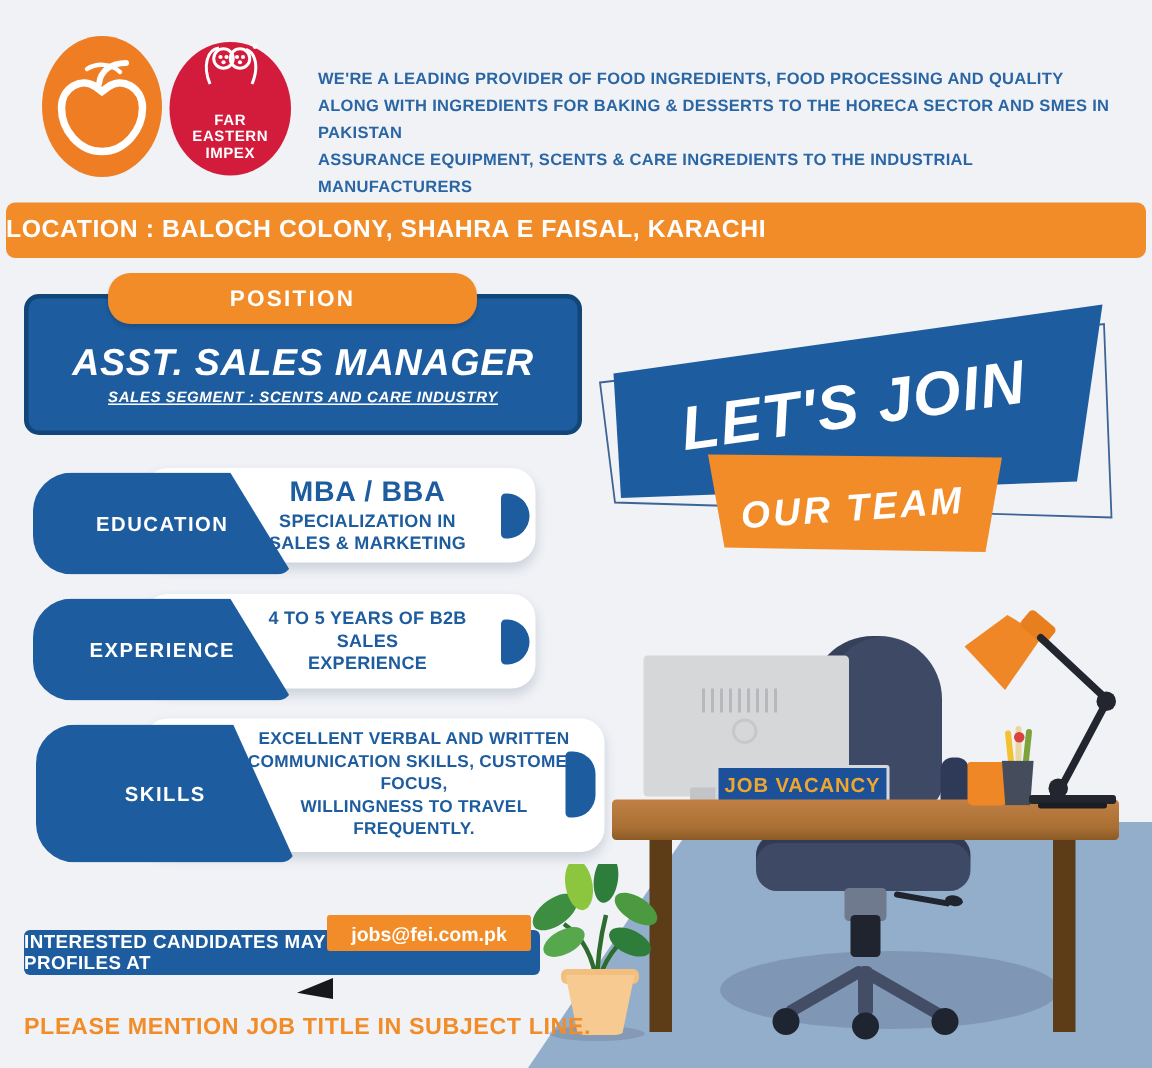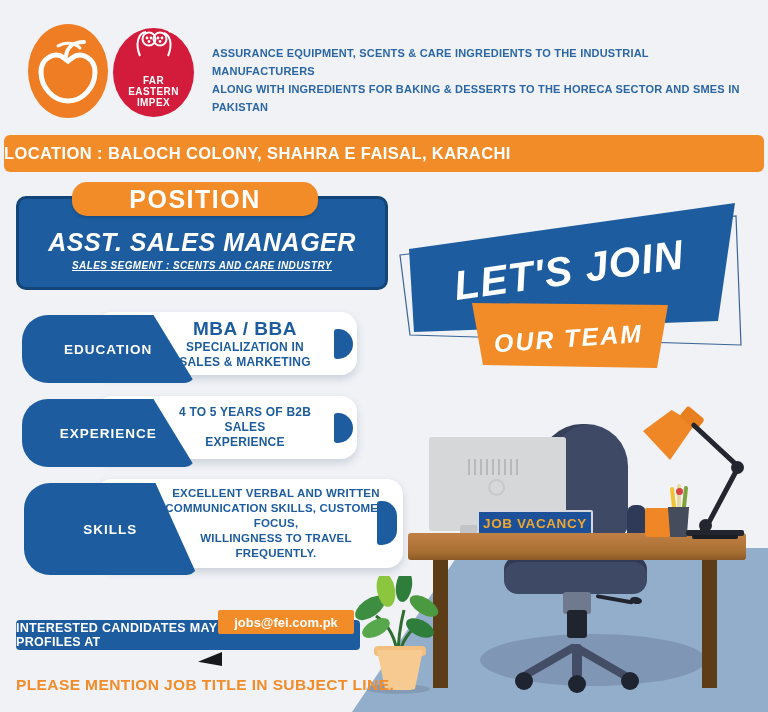--- a/index.html
+++ b/index.html
@@ -13,21 +13,21 @@
             display:flex;flex-direction:column;align-items:center;justify-content:space-between;padding-bottom:9px;box-sizing:border-box;}
   #fei-text{color:#fff;font-weight:bold;font-size:10px;line-height:11px;text-align:center;letter-spacing:.4px;}
   #about{left:212px;top:44px;width:540px;color:#2B66A4;font-size:11px;font-weight:bold;line-height:18px;letter-spacing:.2px;}
   
   #location-bar{left:4px;top:135px;width:760px;height:37px;background:#F28C28;border-radius:6px;
                 display:flex;align-items:center;box-sizing:border-box;}
   #location-bar span{color:#fff;font-weight:bold;font-size:16.5px;letter-spacing:.4px;}
   
   #position-box{left:16px;top:196px;width:372px;height:94px;background:#1D5C9E;border:3px solid #134678;border-radius:10px;box-sizing:border-box;}
   #position-tab{left:72px;top:182px;width:246px;height:34px;background:#F28C28;border-radius:15px;
-                display:flex;align-items:center;justify-content:center;color:#fff;font-weight:800;font-size:25px;letter-spacing:1.5px;box-shadow:0 2px 3px rgba(0,0,0,.15);}
+                display:flex;align-items:center;justify-content:center;color:#fff;font-weight:800;font-size:15px;letter-spacing:1.5px;box-shadow:0 2px 3px rgba(0,0,0,.15);}
   #position-title{left:16px;top:228px;width:372px;text-align:center;color:#fff;font-weight:800;font-style:italic;font-size:25px;letter-spacing:.5px;}
   #position-sub{left:16px;top:260px;width:372px;text-align:center;color:#fff;font-weight:bold;font-style:italic;font-size:10px;letter-spacing:.4px;text-decoration:underline;}
   
   .req-pill{background:#fff;border-radius:16px;box-shadow:0 4px 8px rgba(40,60,90,.18);}
   .req-label{background:#1D5C9E;clip-path:polygon(0 0,76% 0,100% 100%,0 100%);border-radius:26px 2px 10px 26px;
              display:flex;align-items:center;padding-left:33px;}
   .req-label span{color:#fff;font-weight:bold;font-size:13.5px;letter-spacing:1px;width:76%;text-align:center;}
   .req-cap{background:#1D5C9E;border-radius:3px 15px 15px 3px;}
   .req-content{display:flex;flex-direction:column;align-items:center;justify-content:center;text-align:center;color:#1D5C9E;}
   .req-title{font-weight:800;font-size:19px;letter-spacing:.5px;}
@@ -103,22 +103,23 @@
       <circle cx="26" cy="10" r="1.4" fill="#fff"></circle>
         <circle cx="30" cy="10" r="1.4" fill="#fff"></circle>
       <circle cx="28" cy="13.5" r="1.4" fill="#fff"></circle>
       <circle cx="38" cy="3" r="1.6" fill="#fff"></circle>
     </svg>
     <div id="fei-text" class="pre">FAR
 EASTERN
 IMPEX</div>
   </div>
   <div class="abs" id="about">
+    <div>WE'RE A LEADING PROVIDER OF FOOD INGREDIENTS, FOOD PROCESSING AND QUALITY</div>
+    <div>ALONG WITH INGREDIENTS FOR BAKING &amp; DESSERTS TO  THE HORECA SECTOR AND SMES IN PAKISTAN</div>
     <div>ASSURANCE EQUIPMENT, SCENTS &amp; CARE INGREDIENTS TO THE INDUSTRIAL MANUFACTURERS</div>
-    <div>ALONG WITH INGREDIENTS FOR BAKING &amp; DESSERTS TO  THE HORECA SECTOR AND SMES IN PAKISTAN</div>
   </div>
 
   <div class="abs" id="location-bar">
     <span>LOCATION : BALOCH COLONY, SHAHRA E FAISAL, KARACHI</span>
   </div>
 
   <div class="abs" id="position-box"></div>
   <div class="abs" id="position-tab">POSITION</div>
   <div class="abs" id="position-title">ASST. SALES MANAGER</div>
   <div class="abs" id="position-sub">SALES SEGMENT : SCENTS AND CARE INDUSTRY</div>

